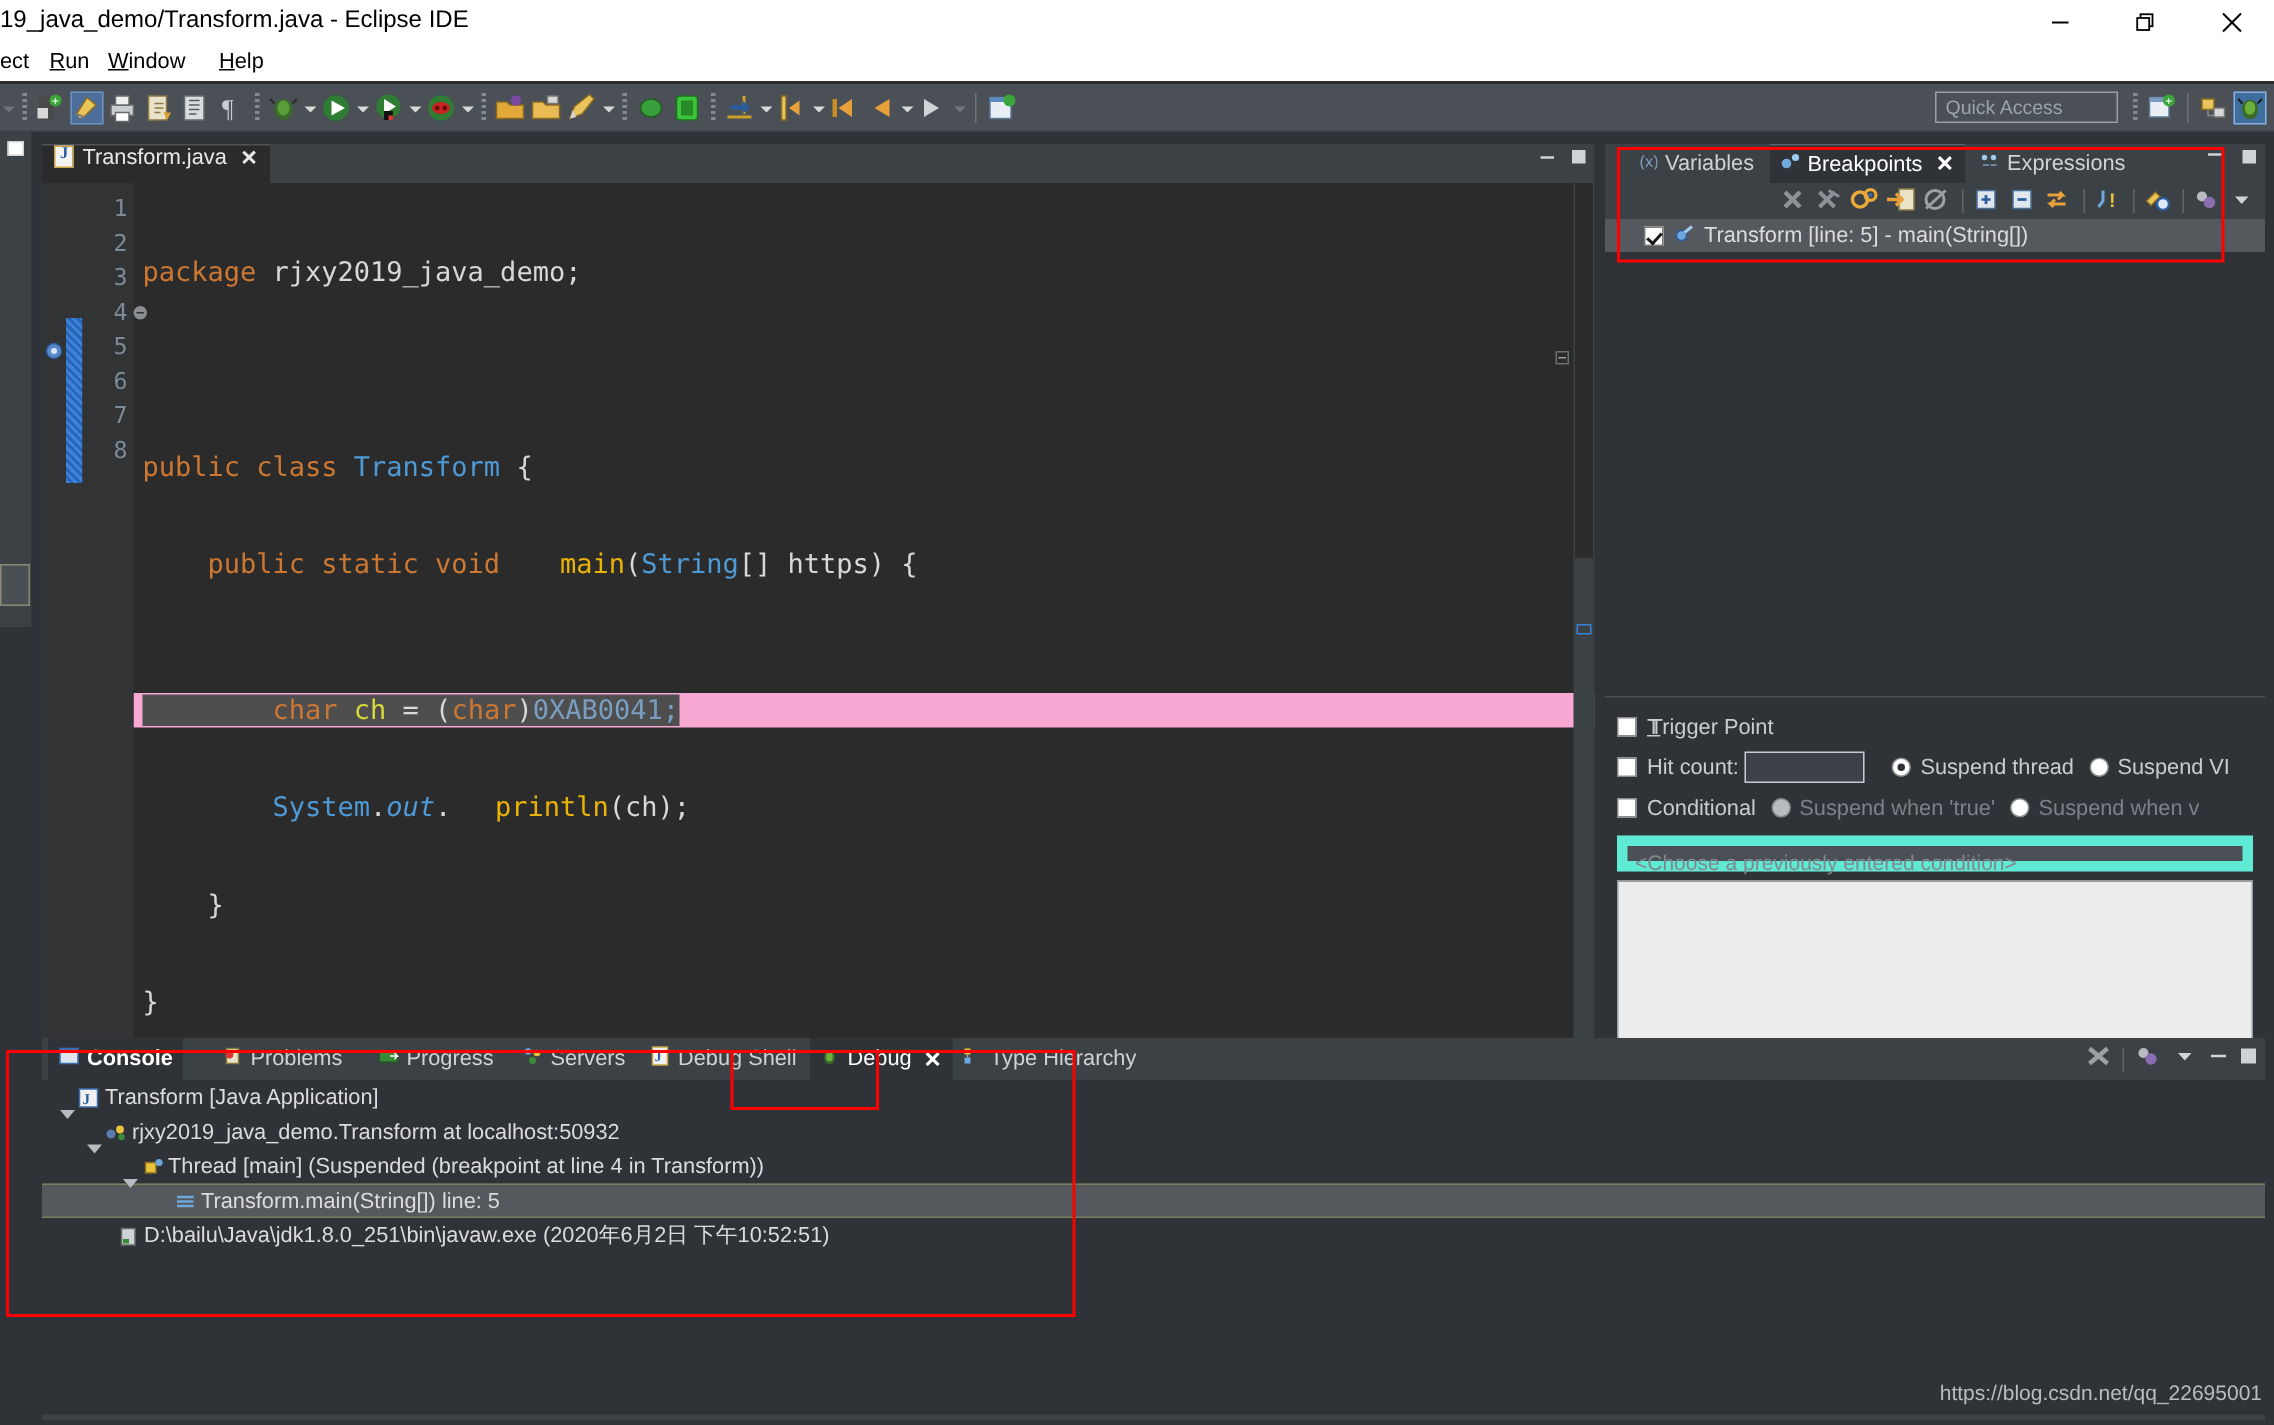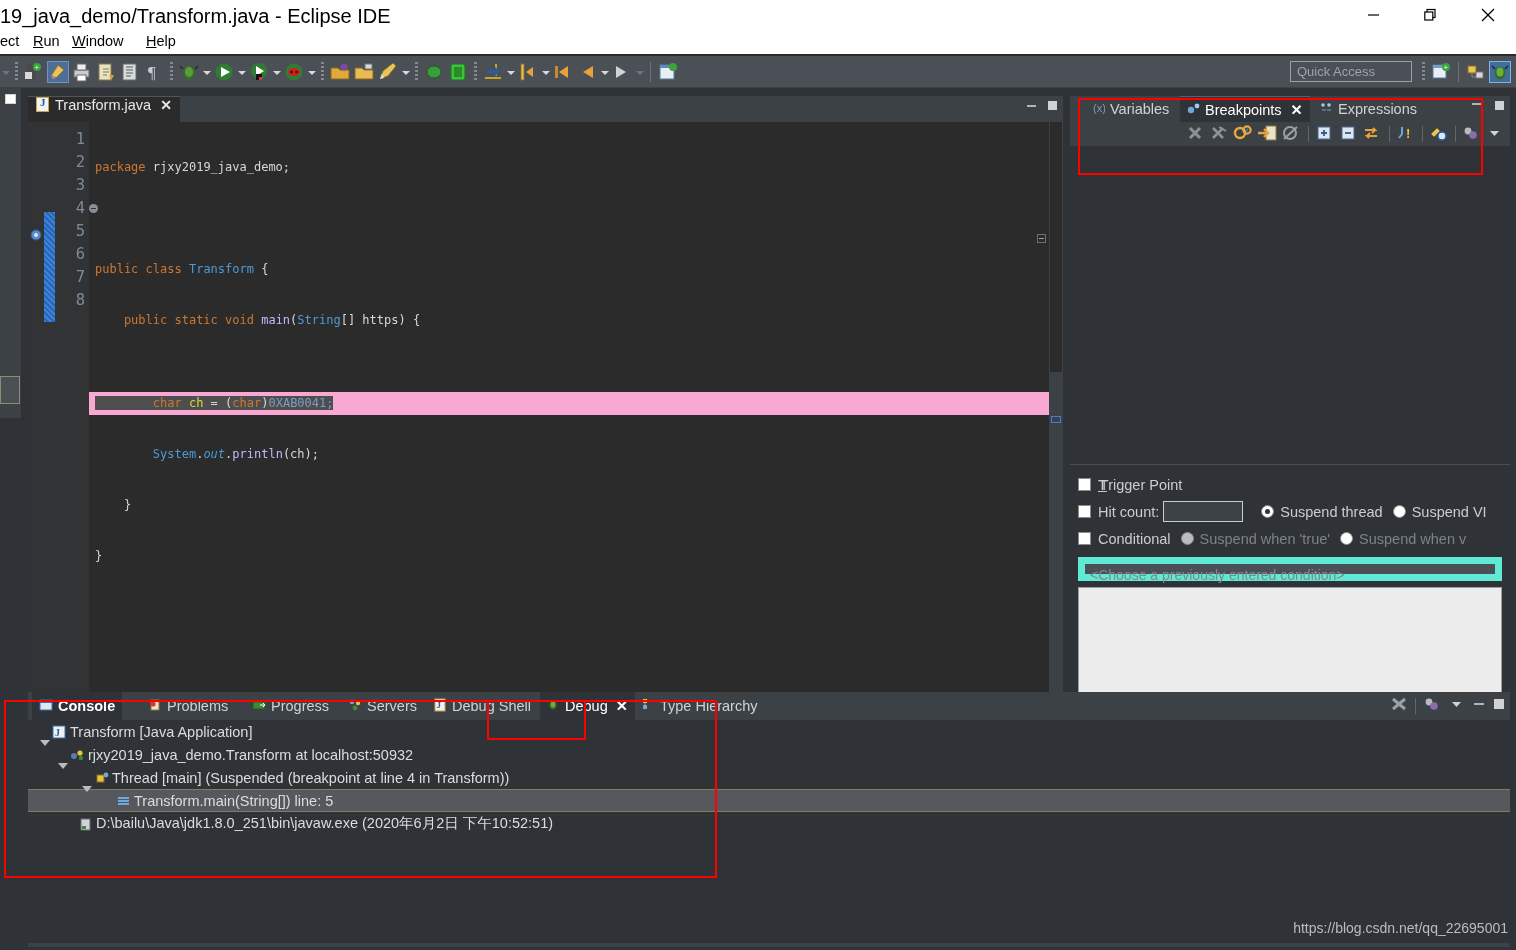--- a/index.html
+++ b/index.html
@@ -11,21 +11,21 @@
   }
   #root { position: relative; width: 1516px; height: 950px; background: #2b2b2b; }
 
   
   .titlebar {
     position: absolute; left: 0; top: 0; width: 1516px; height: 30px;
     background: #ffffff;
   }
   .titlebar .title {
     position: absolute; left: 0; top: 5px;
-    font-size: 20px; color: #000; white-space: nowrap;
+    font-size: 16px; color: #000; white-space: nowrap;
   }
   .winbtns { position: absolute; right: 0; top: 0; height: 30px; display: flex; }
   .winbtn {
     width: 57px; height: 30px; display: flex; align-items: center; justify-content: center;
   }
   .winbtn svg { display: block; }
 
   
   .menubar {
     position: absolute; left: 0; top: 30px; width: 1516px; height: 24px;
@@ -132,29 +132,29 @@
   }
   .fold i {
     position: absolute; left: 0; top: 7px; width: 9px; height: 9px;
     border-radius: 50%; background: #8b8f93;
   }
   .fold i::after {
     content: ""; position: absolute; left: 2px; top: 4px; width: 5px; height: 1px; background: #313335;
   }
   .code {
     flex: 1; padding-top: 6px; position: relative;
-    font-family: "DejaVu Sans Mono", monospace; font-size: 12px;
+    font-family: "DejaVu Sans Mono", monospace; font-size: 18px;
     color: #d8d8d8; white-space: pre; overflow: hidden;
   }
   .code .cl { height: 23px; line-height: 23px; padding-left: 6px; position: relative; }
   .code .cl.hl { background: #f9a8d4; margin-top: 32px; }
   .code .cl.hl .seg { background: #4e4e4e; }
   .k { color: #cc7832; }
   .cls { color: #4e9ad6; }
-  .m { color: #c4b5fd; }
+  .m { color: #eab308; padding-left: 29px; }
   .v { color: #d8d83c; }
   .num { color: #7a9ec2; }
   .p { color: #d8d8d8; }
   .it { color: #4e9ad6; font-style: italic; }
 
   .ed-vscroll {
     position: absolute; right: 0; top: 26px; width: 14px; bottom: 0; background: #3c4145;
   }
   .ed-vscroll .mark {
     position: absolute; left: 2px; top: 294px; width: 10px; height: 7px; border: 1px solid #3b82d9;
@@ -689,20 +689,32 @@
               <circle cx="12" cy="11" r="3.8" fill="#8a6db0"></circle>
             </svg>
         </span>
         <span class="ic">
           <svg width="20" height="18">
               <polygon points="5,7 14,7 9.5,12" fill="#cfd3d6"></polygon>
             </svg>
         </span>
       </div>
 
+      <div class="bp-list">
+        <div class="bp-row">
+          <span class="bp-check"></span>
+          <span class="bpm">
+            <svg width="14" height="14">
+                <circle cx="5" cy="9" r="3.4" fill="#6fa8dc" stroke="#2a5d9e"></circle>
+                <path d="M7,7 l5,-4" stroke="#9ecbf0" stroke-width="2"></path>
+              </svg>
+          </span>
+          <span>Transform [line: 5] - main(String[])</span>
+        </div>
+      </div>
 
       <div class="bp-props">
         <div class="prow">
           <span class="chk"></span>
           <span class="plabel"><u>T</u><span style="margin:0"></span></span>
           <span class="plabel" style="margin-left:-7px">Trigger Point</span>
         </div>
         <div class="prow">
           <span class="chk"></span>
           <span class="plabel">Hit count:</span>

